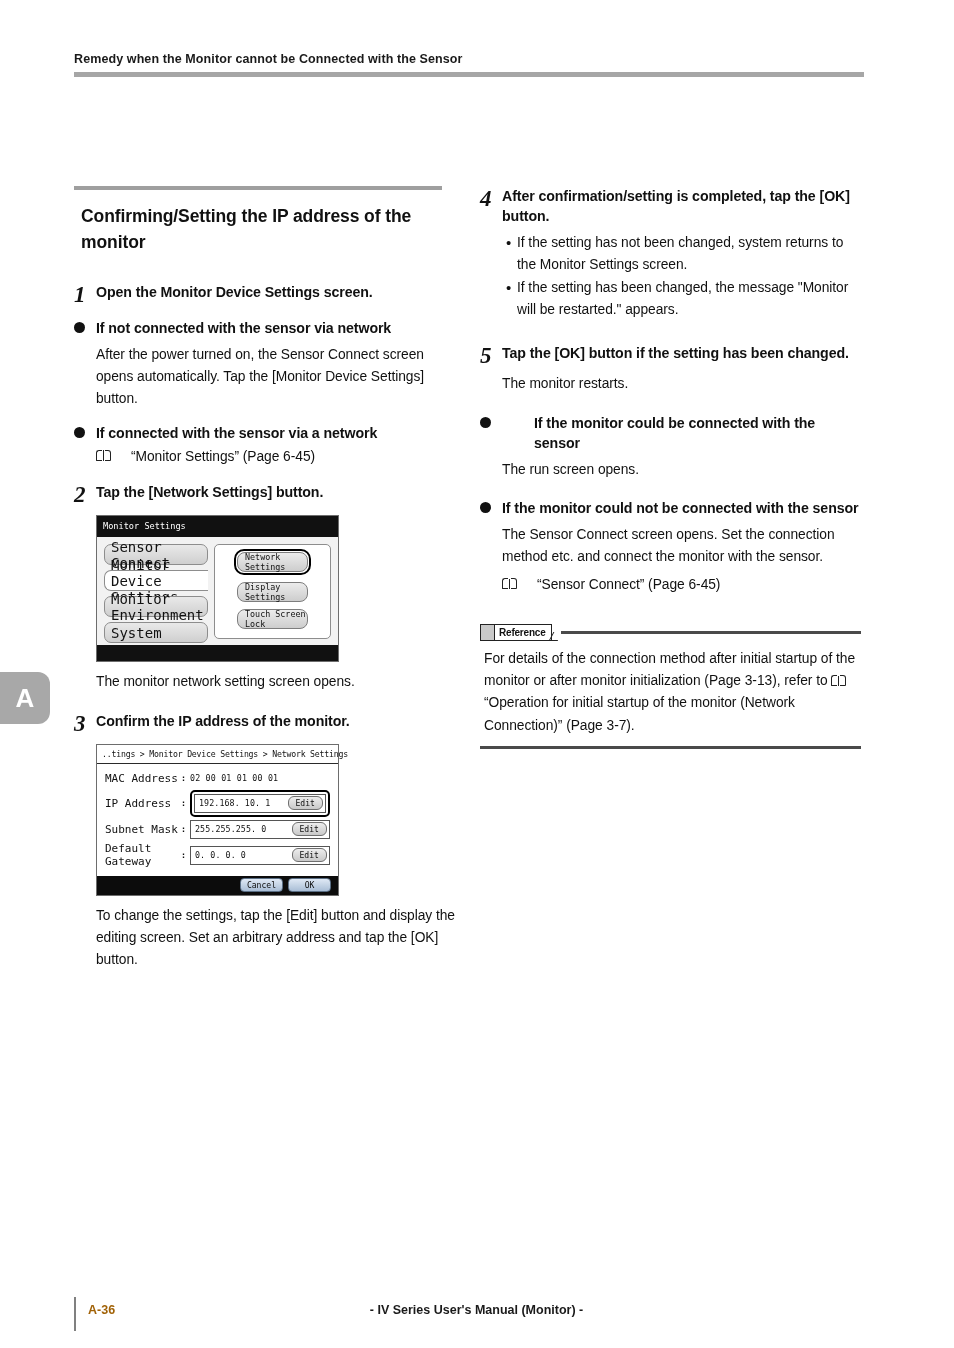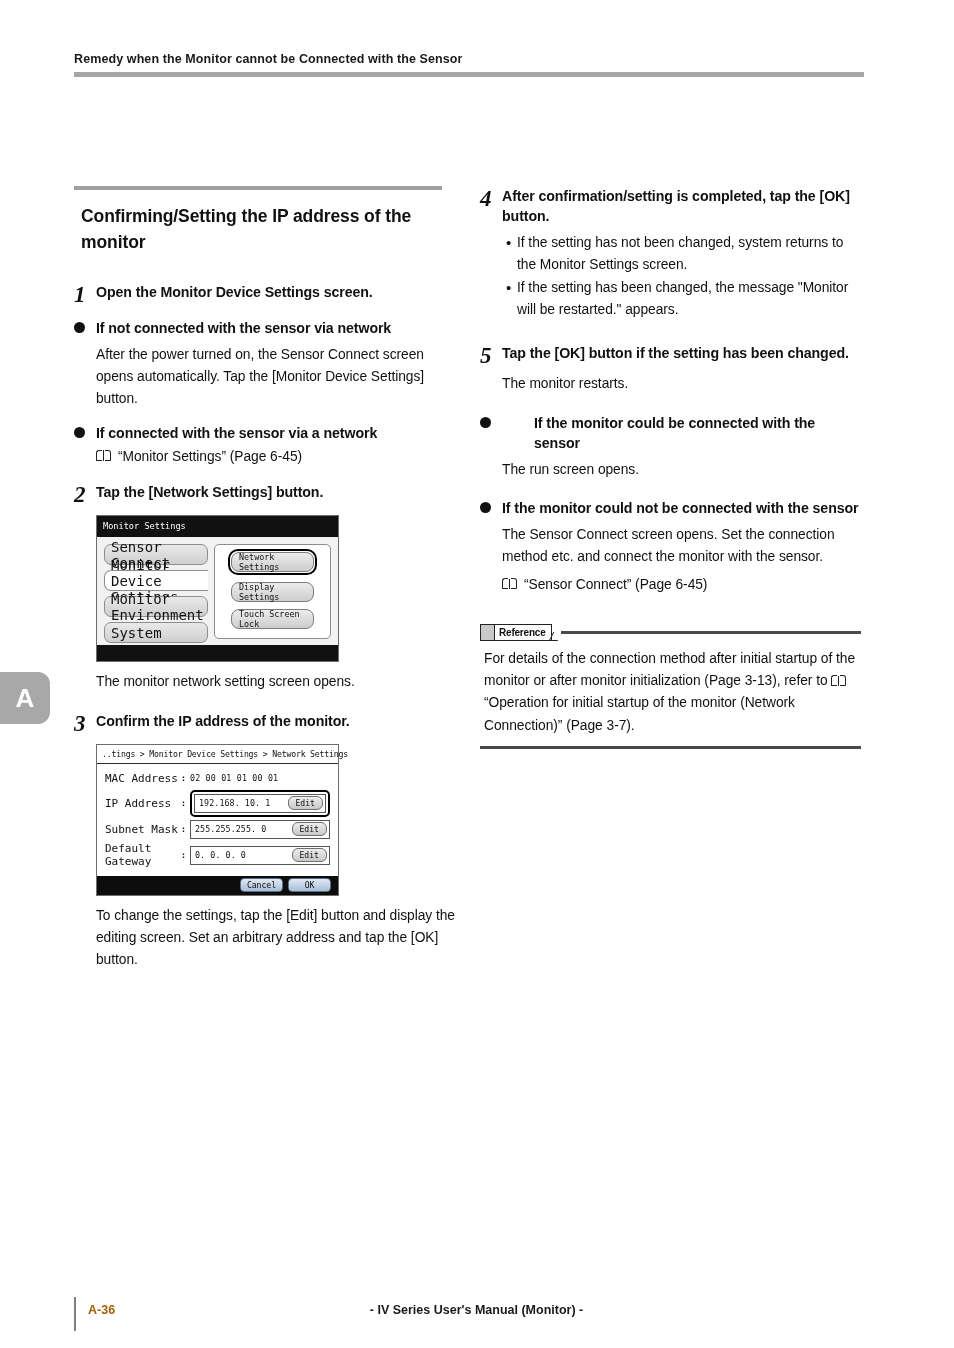--- a/index.html
+++ b/index.html
@@ -139,21 +139,21 @@
     letter-spacing: -0.05px;
   }
   .body-p.tight { margin-top: 2px; }
 
   .xref {
     font-size: 13.8px;
     line-height: 1.62;
     margin: 3px 0 6px 22px;
     display: flex;
     align-items: baseline;
-    gap: 7px;
+    gap: 20px;
   }
   .xref .xref-label { letter-spacing: -0.05px; }
 
   
   .book-icon {
     display: inline-block;
     width: 15px;
     height: 12px;
     position: relative;
     flex: 0 0 15px;
@@ -248,21 +248,21 @@
   .ms-tab.selected {
     background: #ffffff;
     border-right: none;
     border-radius: 7px 0 0 7px;
   }
   .ms-right {
     flex: 1;
     background: #ffffff;
     border: 1px solid #8d8d8d;
     border-radius: 5px;
-    padding: 7px 16px;
+    padding: 7px 22px;
     display: flex;
     flex-direction: column;
     gap: 7px;
   }
   .ms-btn {
     background: linear-gradient(#ececec, #cdcdcd);
     border: 1px solid #7d7d7d;
     border-radius: 8px;
     font-size: 8.4px;
     color: #111;

